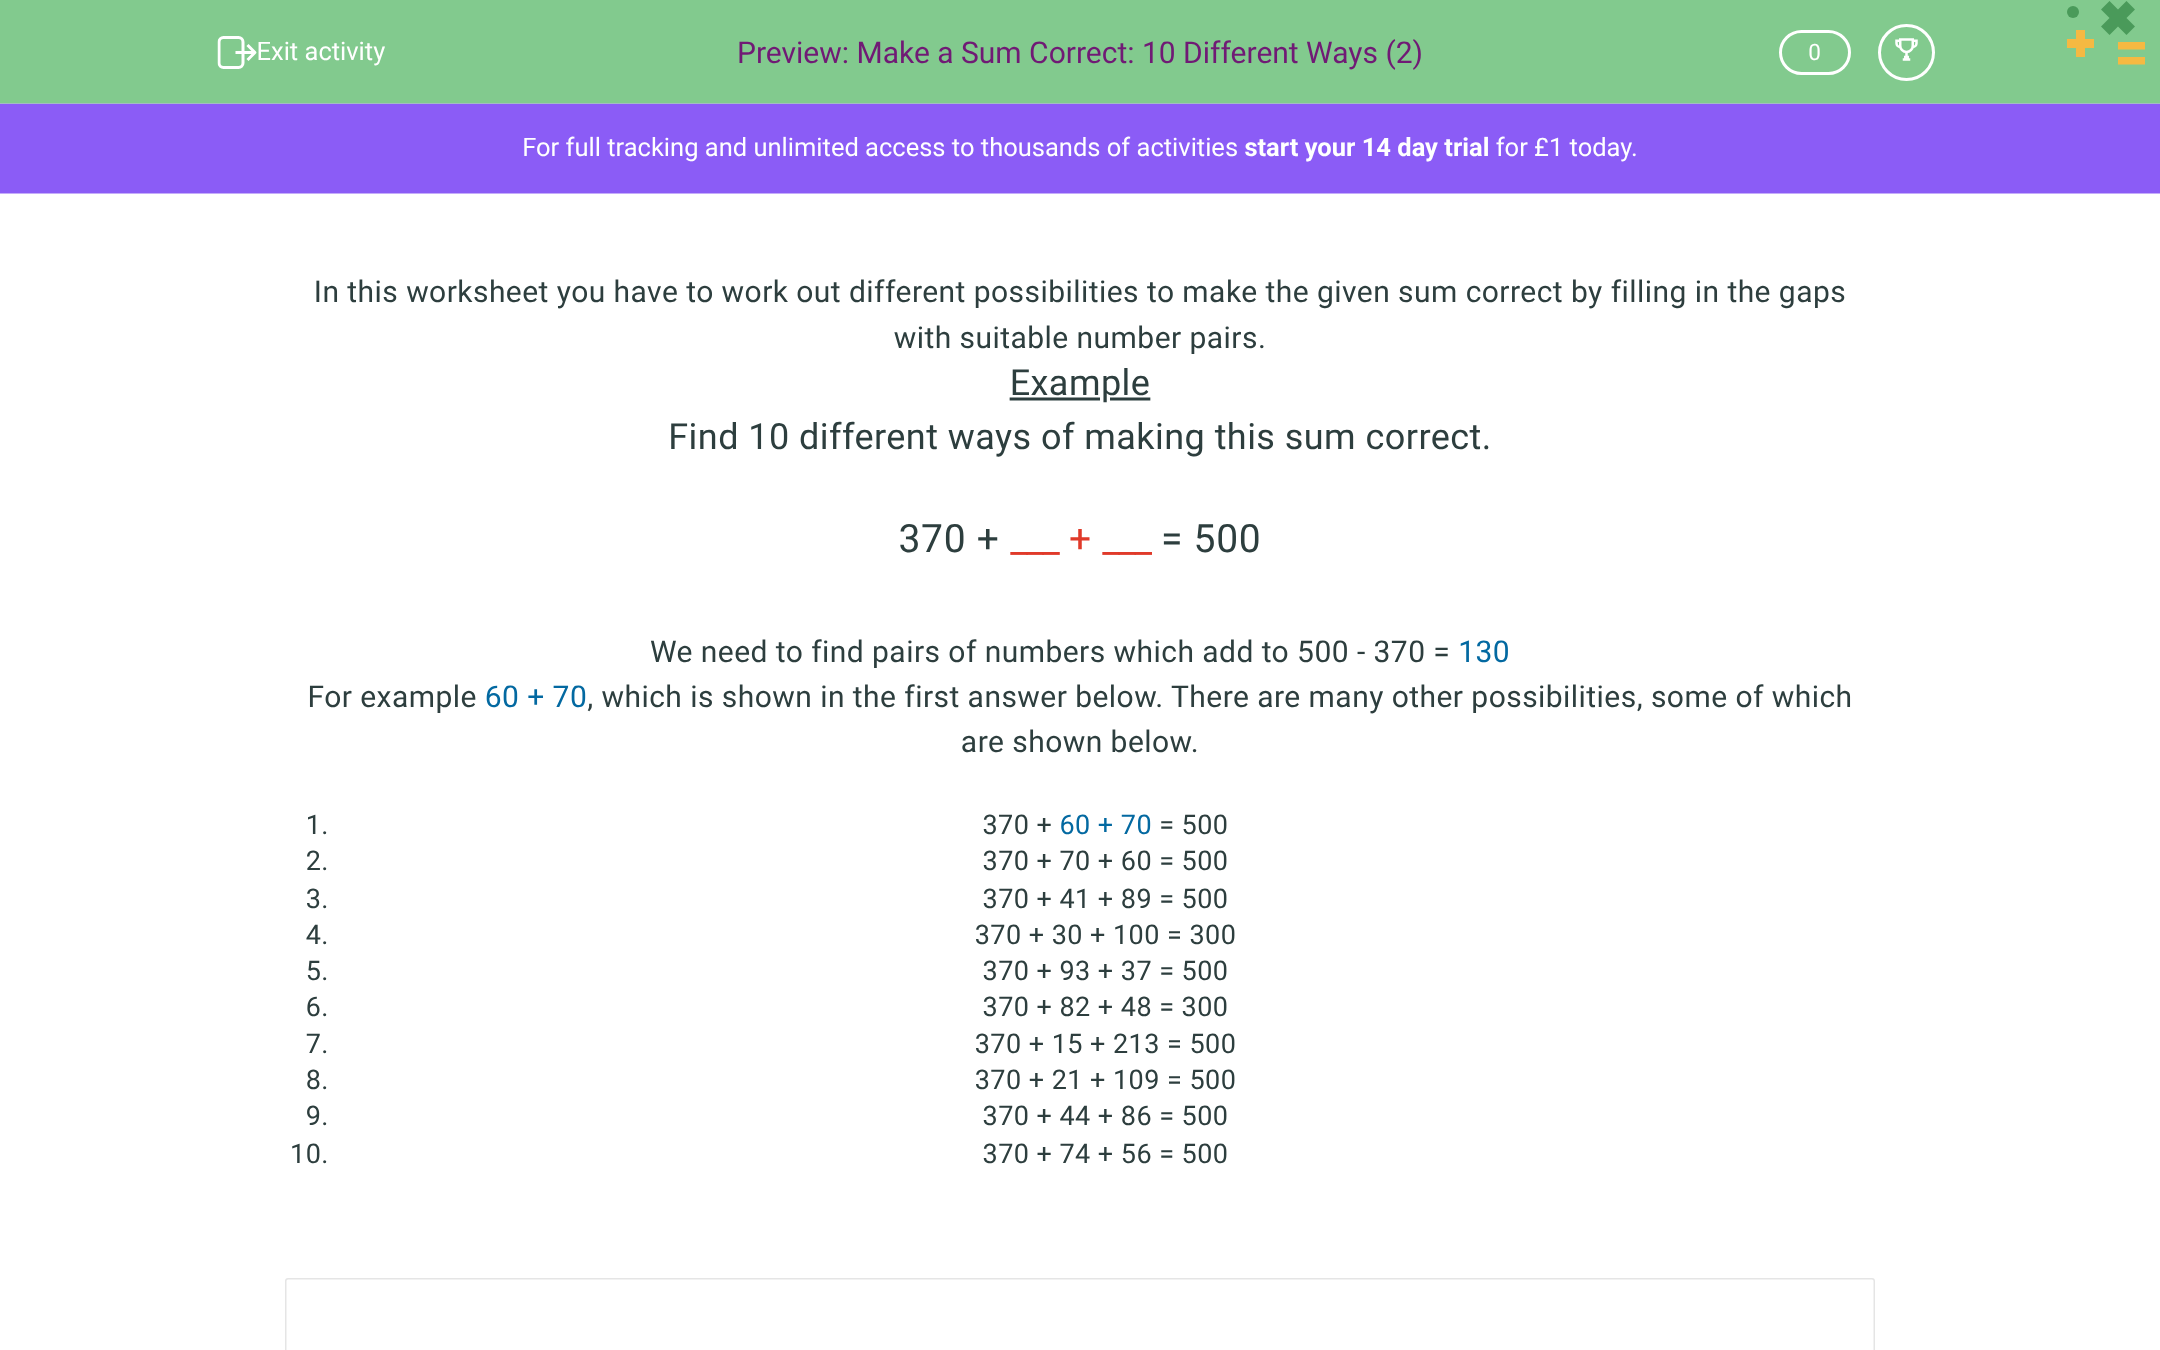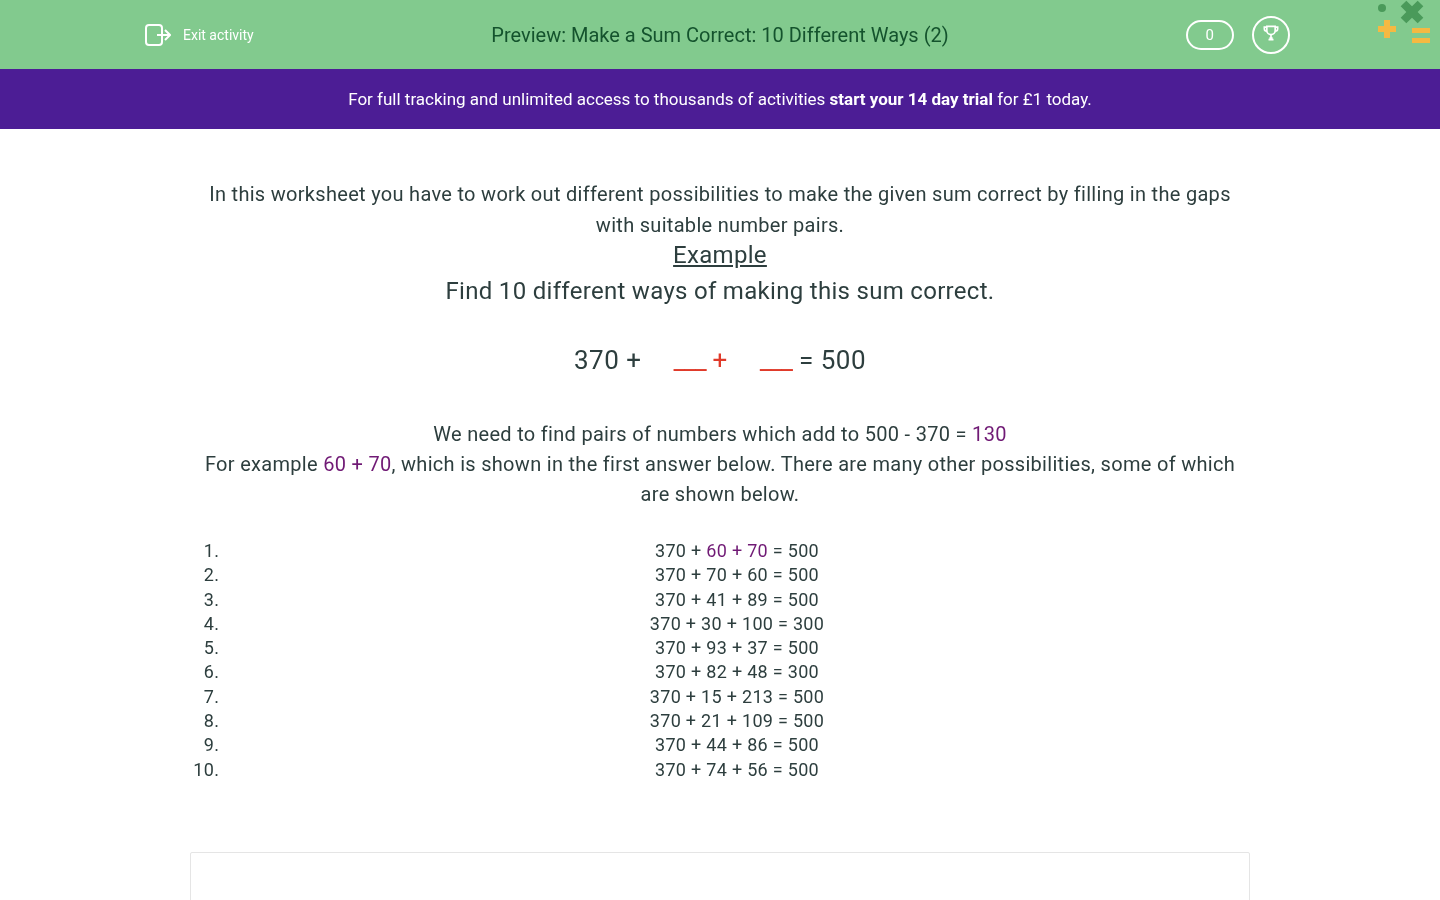--- a/index.html
+++ b/index.html
@@ -13,37 +13,36 @@
       background: #82ca8e;
       height: 69px;
       display: flex;
       align-items: center;
       padding: 0 20px;
       position: relative;
     }
     .exit-activity {
       display: flex;
       align-items: center;
-      gap: 12px;
       color: #fff;
-      font-size: 14px;
+      font-size: 17px;
       margin-left: 125px;
       cursor: pointer;
     }
     .exit-icon {
       width: 26px;
       height: 22px;
       position: relative;
     }
     .exit-icon svg { display: block; }
     .title {
       position: absolute;
       left: 50%;
       transform: translateX(-50%);
-      color: #14532d;
+      color: #701a75;
       font-size: 20px;
       font-weight: 400;
     }
     .top-right {
       margin-left: auto;
       display: flex;
       align-items: center;
       gap: 18px;
       margin-right: 130px;
     }
@@ -66,21 +65,21 @@
       justify-content: center;
     }
     .corner-logo {
       position: absolute;
       right: 6px;
       top: -2px;
       width: 60px;
       height: 50px;
     }
     .banner {
-      background: #4c1d95;
+      background: #8b5cf6;
       padding: 20px 14px;
       text-align: center;
       color: #fff;
       font-size: 17px;
     }
     .banner strong { font-weight: 700; }
     .content {
       max-width: 1100px;
       margin: 0 auto;
       padding: 50px 20px 0 20px;
@@ -104,29 +103,28 @@
     }
     .equation {
       font-size: 26px;
       margin-bottom: 44px;
       letter-spacing: 0.5px;
     }
     .equation .red { color: #e03a2a; }
     .blank {
       color: #e03a2a;
       letter-spacing: -1px;
-      margin-left: 25px;
     }
     .answer-label { margin-top: 0; }
     .answer-text {
       font-size: 20px;
       line-height: 1.5;
       margin-bottom: 30px;
     }
-    .red { color: #701a75; }
+    .red { color: #0369a1; }
     .list-block {
       text-align: left;
       max-width: 1090px;
       margin: 0 auto 70px auto;
     }
     .list-block ol {
       list-style: decimal;
       padding-left: 34px;
     }
     .list-block li {

